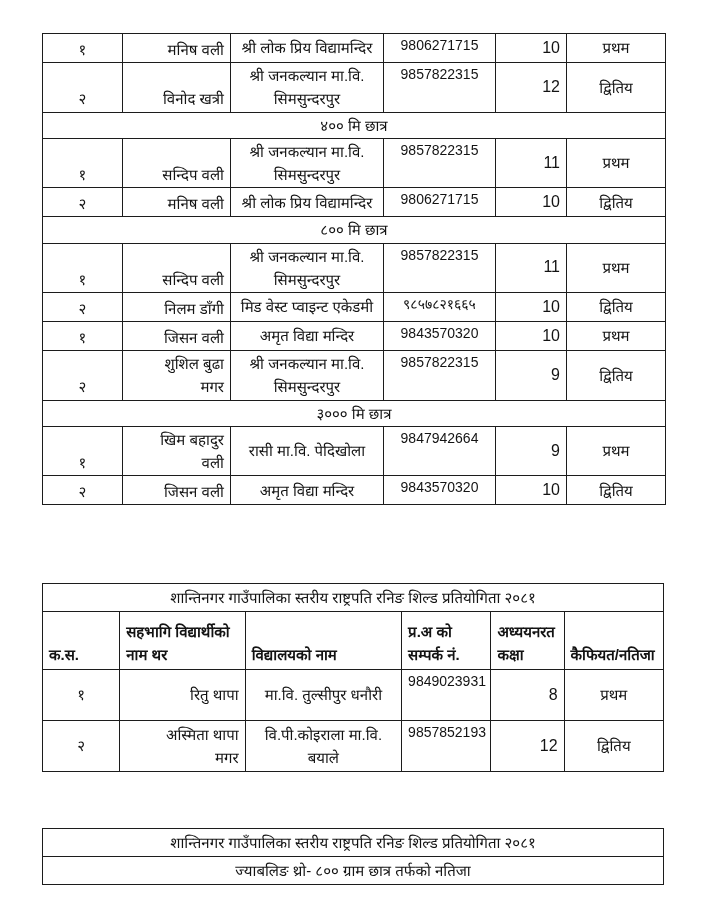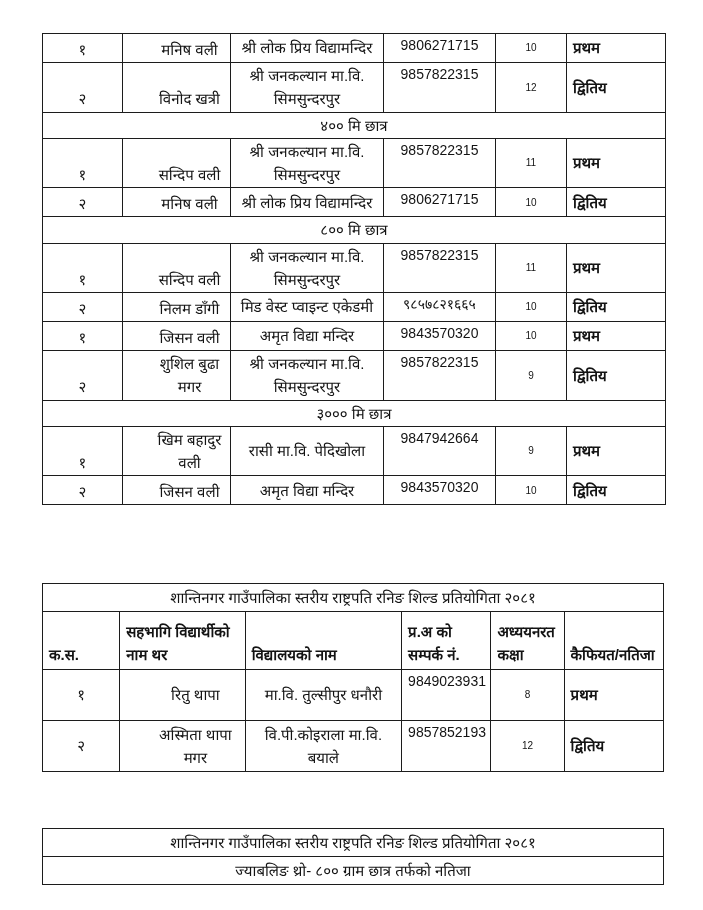--- a/index.html
+++ b/index.html
@@ -26,25 +26,25 @@
     font-size: 15px;
     line-height: 1.55;
     overflow: hidden;
     font-weight: normal;
   }
   tr.data-row { height: 29px; }
   tr.sec-row  { height: 26px; }
   .sec-cell   { font-weight: normal; text-align: center; vertical-align: middle; }
   .title-cell { font-weight: normal; text-align: center; vertical-align: middle; height: 25px; }
   .sn-cell     { text-align: center; vertical-align: bottom; }
-  .name-cell   { text-align: center;   vertical-align: bottom; padding-left: 32px; }
+  .name-cell   { text-align: right;   vertical-align: bottom; padding-left: 32px; }
   .school-cell { text-align: center;   vertical-align: middle; }
   .phone-cell  { text-align: center; vertical-align: top; font-size: 14px; }
-  .grade-cell  { text-align: center; vertical-align: middle; font-size: 10px; }
-  .result-cell { text-align: left; vertical-align: middle; font-weight: bold; }
+  .grade-cell  { text-align: right; vertical-align: middle; font-size: 16px; }
+  .result-cell { text-align: center; vertical-align: middle; }
   #javelin600 th {
     text-align: left; vertical-align: bottom;
     font-weight: bold; padding: 3px 6px;
   }
   #javelin600 tr.hdr-row  { height: 58px; }
   #javelin600 tr.data-row { height: 51px; }
   #javelin600 .sn-cell, #javelin600 .name-cell, #javelin600 .school-cell { vertical-align: middle; }
 </style>
 </head>
 <body>

